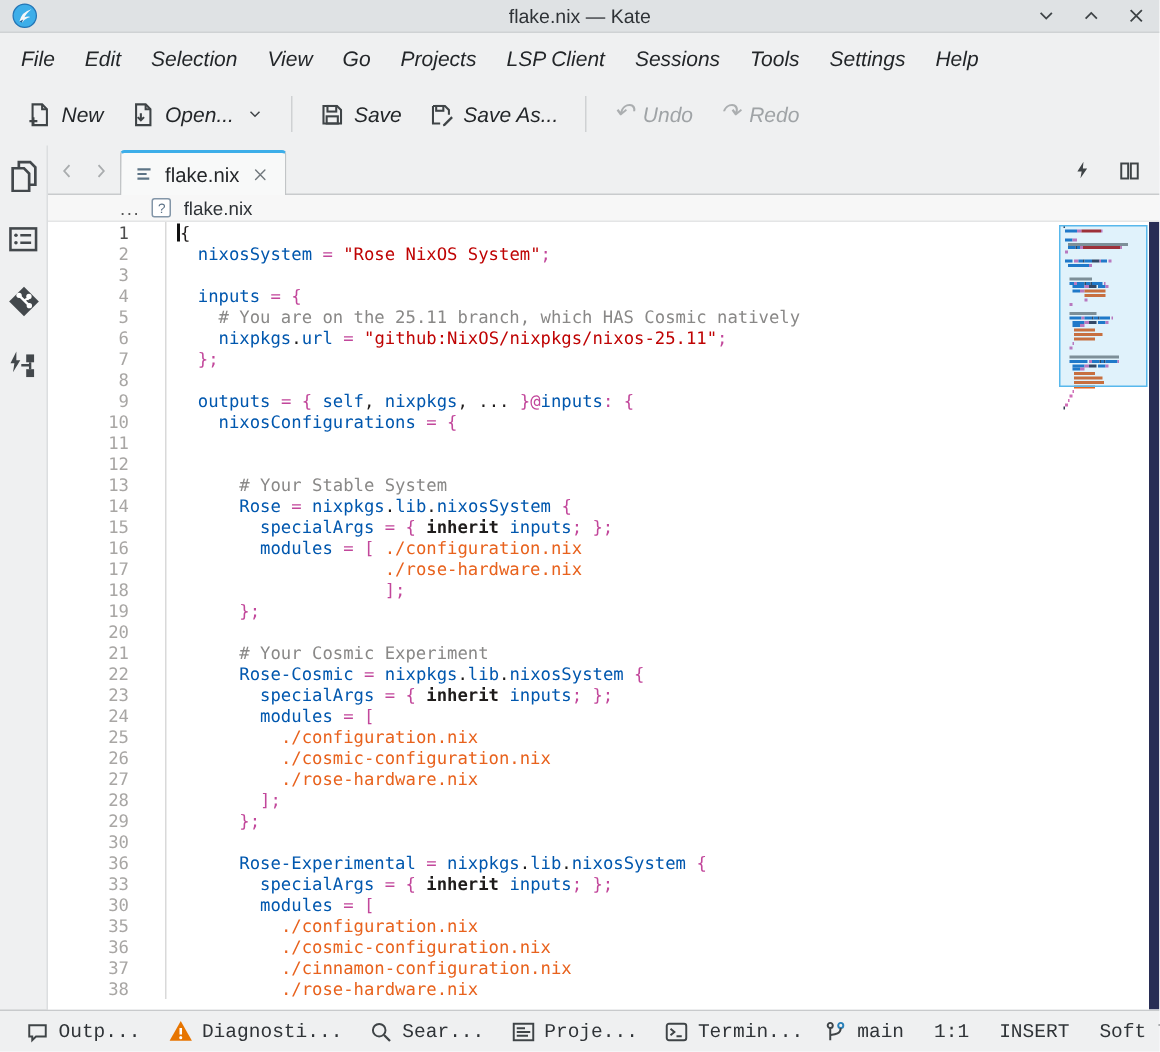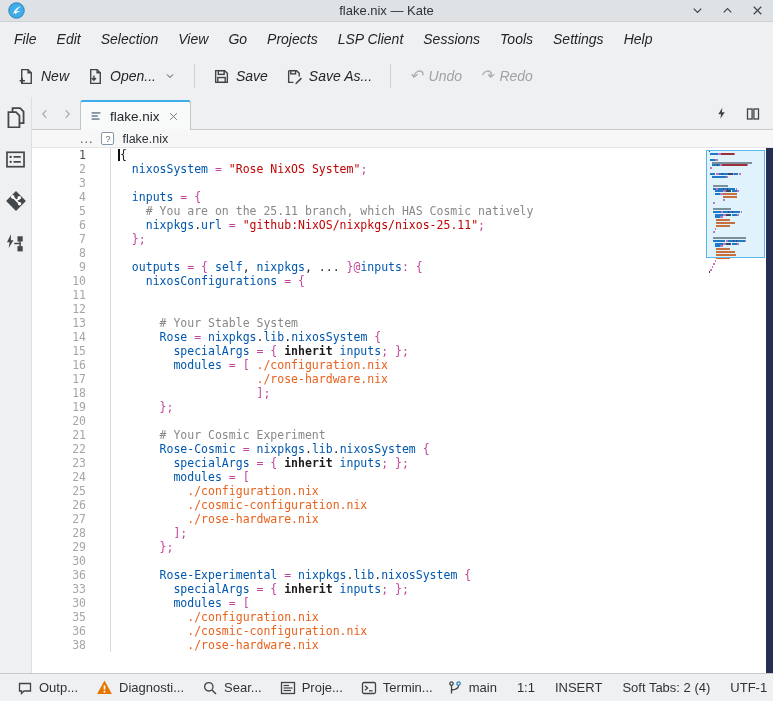--- a/index.html
+++ b/index.html
@@ -109,21 +109,21 @@
   }
   .navy-strip { position: absolute; top: 0; right: 0; bottom: 0; width: 7px; background: var(--navy); }
 
   
   .statusbar {
     height: 28px; flex: 0 0 28px; background: #eff0f1; border-top: 1px solid #c8cacc;
     display: flex; align-items: center; font-size: 13px; color: #2f3337; padding: 0 10px;
   }
   .sb-left { display: flex; align-items: center; gap: 4px; }
   .sb-right { margin-left: auto; display: flex; align-items: center; gap: 6px; }
-  .sb-item { display: flex; align-items: center; gap: 6px; padding: 3px 7px; border-radius: 3px; white-space: nowrap; }
+  .sb-item { display: flex; align-items: center; gap: 6px; padding: 3px 7px; border-radius: 3px; white-space: nowrap; font-family: Liberation Mono, monospace; }
   svg { display: block; }
 </style>
 </head>
 <body>
 
 <div class="window">
 
   <div class="titlebar">
     <span class="app-icon">
       <svg width="17" height="17" viewBox="0 0 16 16">
@@ -360,20 +360,21 @@
             <div class="row"><span class="ln">26</span><span class="code-cell">          <span class="tok-a">./cosmic-configuration.nix</span></span></div>
             <div class="row"><span class="ln">27</span><span class="code-cell">          <span class="tok-a">./rose-hardware.nix</span></span></div>
             <div class="row"><span class="ln">28</span><span class="code-cell">        <span class="tok-o">];</span></span></div>
             <div class="row"><span class="ln">29</span><span class="code-cell">      <span class="tok-o">};</span></span></div>
             <div class="row"><span class="ln">30</span><span class="code-cell"></span></div>
             <div class="row"><span class="ln">36</span><span class="code-cell">      <span class="tok-i">Rose-Experimental</span><span class="tok-o"> = </span><span class="tok-i">nixpkgs</span><span class="tok-p">.</span><span class="tok-i">lib</span><span class="tok-p">.</span><span class="tok-i">nixosSystem</span><span class="tok-o"> {</span></span></div>
             <div class="row"><span class="ln">33</span><span class="code-cell">        <span class="tok-i">specialArgs</span><span class="tok-o"> = { </span><span class="tok-k">inherit</span><span class="tok-p"> </span><span class="tok-i">inputs</span><span class="tok-o">; };</span></span></div>
             <div class="row"><span class="ln">30</span><span class="code-cell">        <span class="tok-i">modules</span><span class="tok-o"> = [</span></span></div>
             <div class="row"><span class="ln">35</span><span class="code-cell">          <span class="tok-a">./configuration.nix</span></span></div>
             <div class="row"><span class="ln">36</span><span class="code-cell">          <span class="tok-a">./cosmic-configuration.nix</span></span></div>
+            <div class="row"><span class="ln">37</span><span class="code-cell">          <span class="tok-a">./cinnamon-configuration.nix</span></span></div>
             <div class="row"><span class="ln">38</span><span class="code-cell">          <span class="tok-a">./rose-hardware.nix</span></span></div>
           </div>
         <div class="minimap" id="minimap">
             <div class="mm-line">
               <span class="mm-bar" style="left:0.0px;width:1.0px;background:#30364f"></span>
             </div>
             <div class="mm-line">
               <span class="mm-bar" style="left:1.4px;width:7.9px;background:#1a6fc4"></span>
               <span class="mm-bar" style="left:9.4px;width:2.2px;background:#d06fb8"></span>
               <span class="mm-bar" style="left:11.5px;width:13.7px;background:#b01818"></span>

